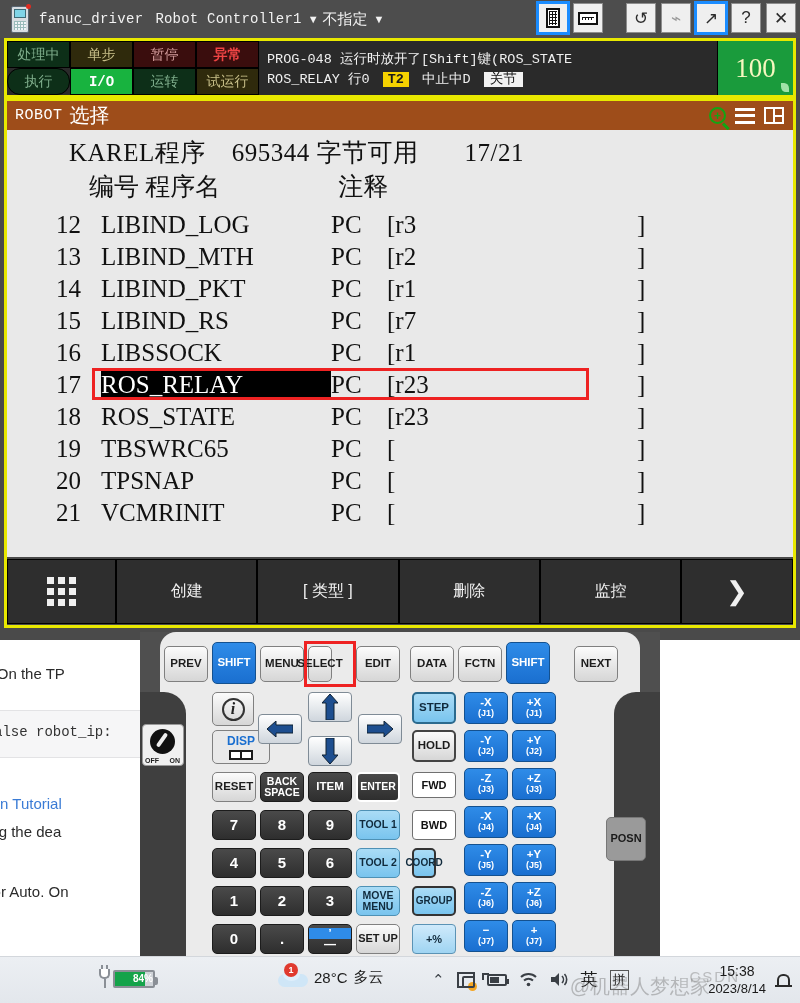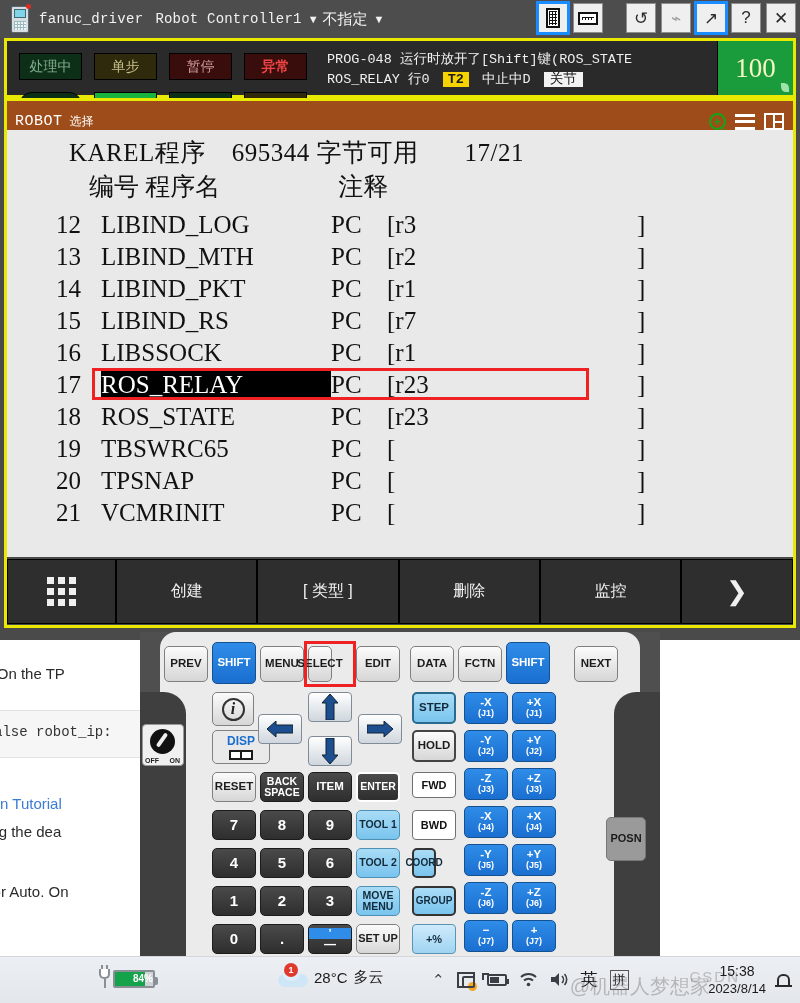--- a/index.html
+++ b/index.html
@@ -97,21 +97,21 @@
   .g-kbd::after{content:"";position:absolute;left:2px;top:3px;right:2px;bottom:3px;
     background-image:linear-gradient(to right,#111 1px,transparent 1px),
                      linear-gradient(to bottom,#111 1px,transparent 1px);
     background-size:3px 3px;}
 
   
   .status {
     position: absolute; left: 4px; top: 38px; width: 792px; height: 60px;
     border: 3px solid #e8e800; background: #2a2a2a; display: flex;
   }
-  .leds { display: grid; grid-template-columns: repeat(4, 63px); grid-template-rows: 27px 27px; gap: 12px; padding:12px; }
+  .leds { display: grid; grid-template-columns: repeat(4, 63px); grid-template-rows: 27px 27px; gap: 0px; padding:0; }
   .led {
     display: flex; align-items: center; justify-content: center;
     font-size: 14px; font-family: "Liberation Sans", sans-serif;
     border: 1px solid #000;
   }
   .msgarea {
     flex: 1; background: #2a2a2a; padding: 3px 0 0 8px;
     display: flex; flex-direction: column; justify-content: center;
   }
   .msgl {
@@ -125,27 +125,27 @@
     display: flex; align-items: center; justify-content: center;
     color: #f7f7c0; font-size: 27px; font-family:"Liberation Serif", serif;
     position: relative;
   }
   .ovr .leaf{position:absolute;right:4px;bottom:3px;width:8px;height:9px;background:#9fe3a8;
     border-radius: 0 60% 0 60%;}
 
   
   .scr-head {
     position: absolute; left: 7px; top: 101px; width: 786px; height: 29px;
-    background: #9e4d1a; display: flex; align-items: flex-end;
+    background: #9e4d1a; display: flex; align-items: center;
   }
   .scr-head .lbl-en {
     font-family: "Liberation Mono", monospace; font-size: 15px; color: #ffffff;
     margin-left: 8px; letter-spacing:.5px;
   }
-  .scr-head .lbl-cn { font-size: 12px; color: #ffffff; margin-left: 7px; }
+  .scr-head .lbl-cn { font-size: 20px; color: #ffffff; margin-left: 7px; }
   .sh-icons { margin-left:auto; display:flex; align-items:center; gap:9px; margin-right:9px;}
   .ic-zoom { width:17px;height:17px;border:2.5px solid #13a513;border-radius:50%;position:relative;
     color:#13a513; display:flex;align-items:center;justify-content:center;font-size:12px;font-weight:bold;}
   .ic-zoom::after{content:"";position:absolute;right:-6px;bottom:-5px;width:8px;height:2.5px;
     background:#13a513;transform:rotate(45deg);}
   .ic-hamb { width:20px;height:16px;display:flex;flex-direction:column;justify-content:space-between;}
   .ic-hamb i { display:block;height:3px;background:#fff;}
   .ic-split { width:20px;height:17px;border:2px solid #fff;position:relative;}
   .ic-split::before{content:"";position:absolute;left:7px;top:0;bottom:0;width:2px;background:#fff;}
   .ic-split::after{content:"";position:absolute;left:9px;top:6px;right:0;height:2px;background:#fff;}

